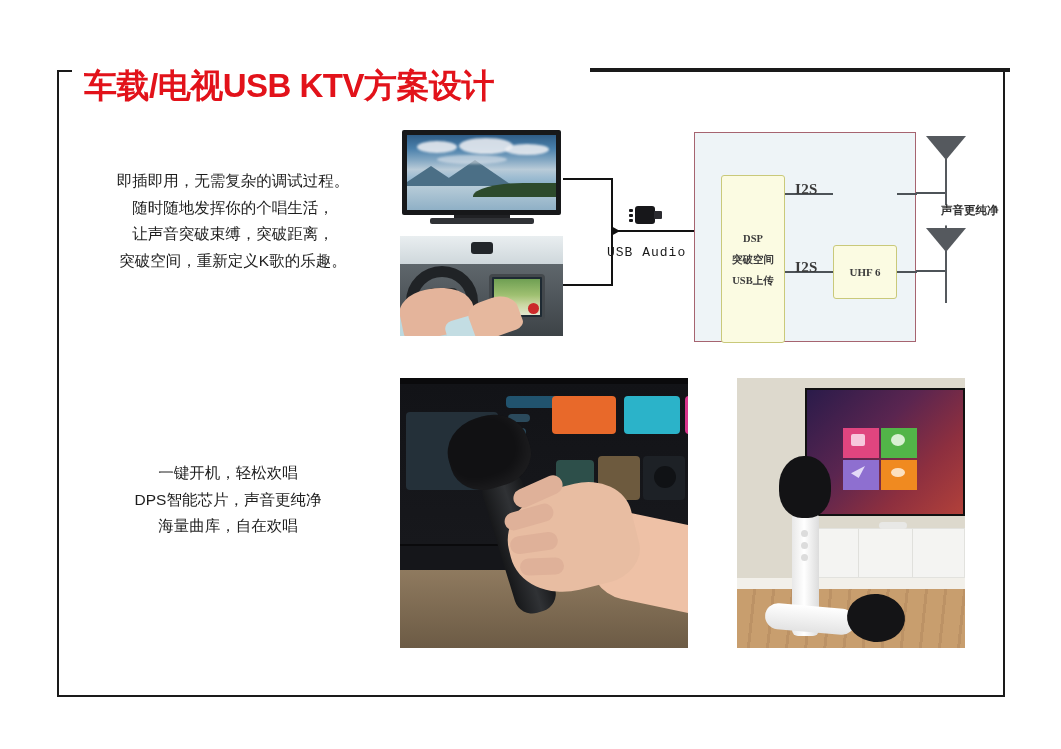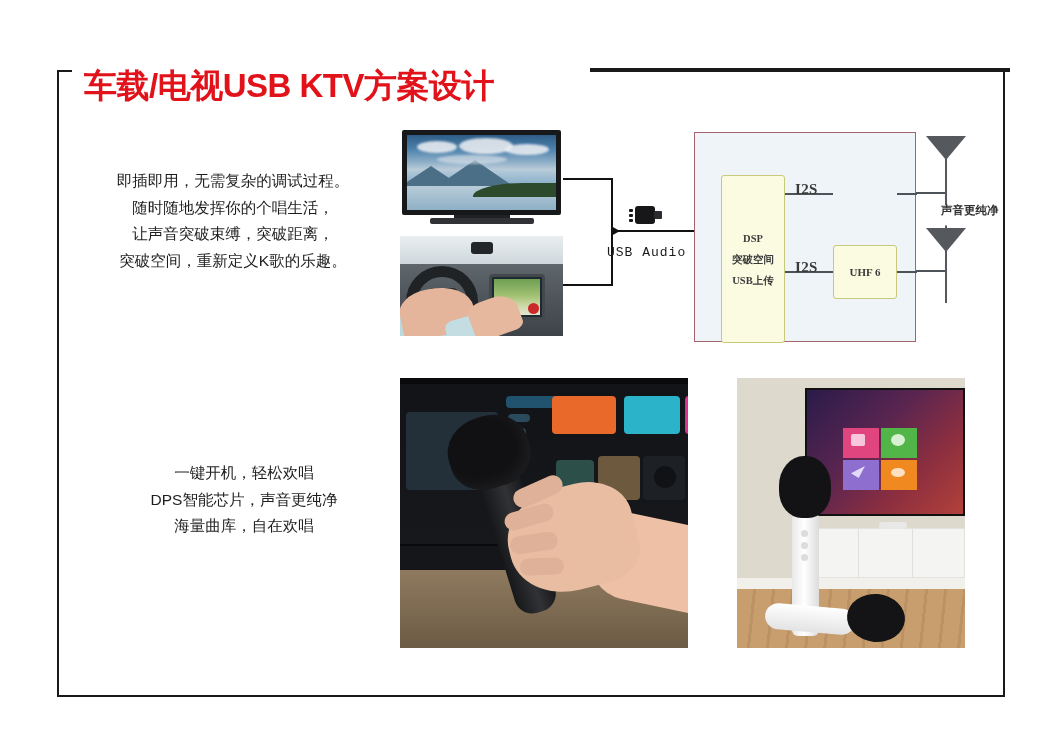--- a/index.html
+++ b/index.html
@@ -64,21 +64,21 @@
   
   .left-copy {
     position: absolute;
     text-align: center;
     color: #1d1d1d;
     line-height: 1.72;
     font-size: 15.5px;
     white-space: pre-line;
   }
   #copy-top { left: 73px; top: 168px; width: 320px; }
-  #copy-bottom { left: 84px; top: 460px; width: 320px; }
+  #copy-bottom { left: 68px; top: 460px; width: 320px; }
 
   
   .photo {
     position: absolute;
     overflow: hidden;
     background: #ddd;
   }
 
   
   #photo-tv { left: 400px; top: 128px; width: 163px; height: 100px; background:#ffffff; }

